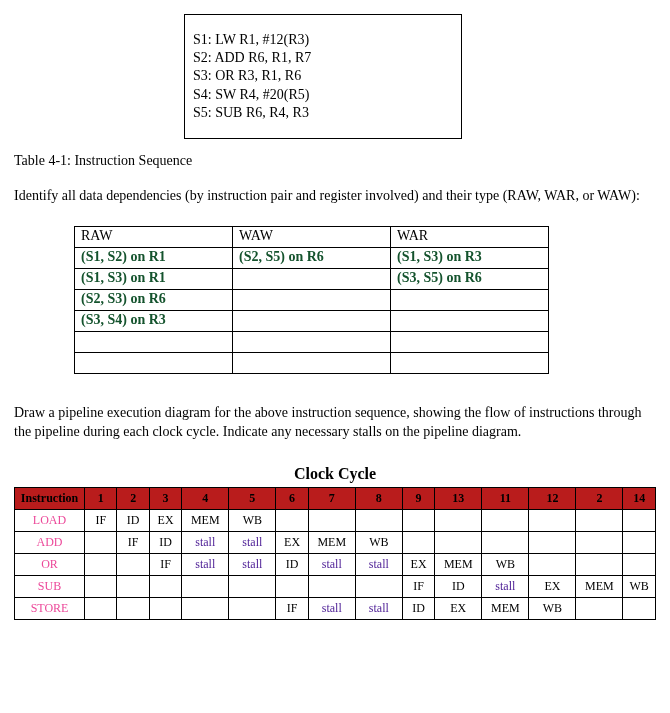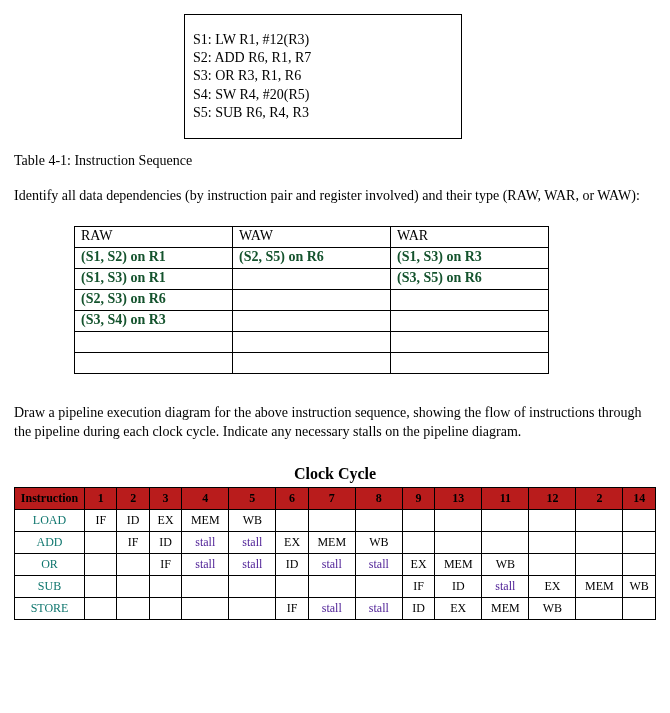--- a/index.html
+++ b/index.html
@@ -61,21 +61,21 @@
     font-weight: bold;
     font-size: 16px;
     padding-bottom: 4px;
   }
   .pipe-table .hdr-row td {
     font-weight: bold;
     background: #b91c1c;
     text-align: center;
   }
   .instr-label {
-    color: #0f766e;
+    color: #ec4899;
     font-weight: normal;
     font-size: 12px;
     width: 62px;
   }
   .stall {
     color: #4c1d95;
   }
   .col-narrow { width: 26px; }
   .col-wide { width: 40px; }
 </style>

